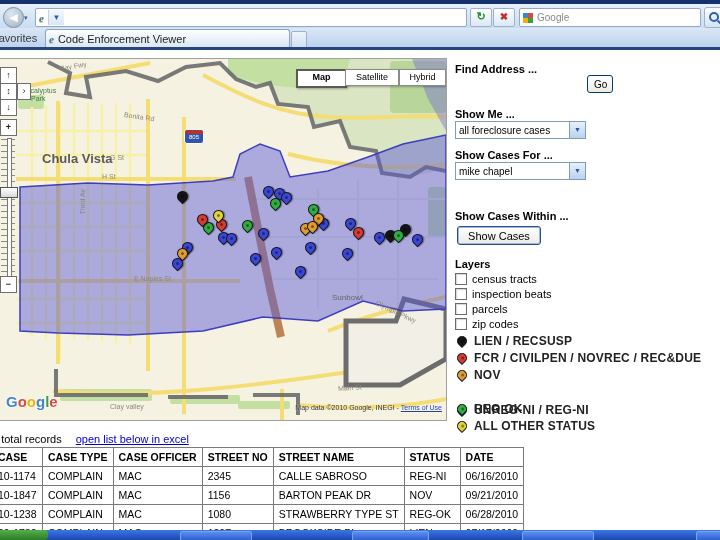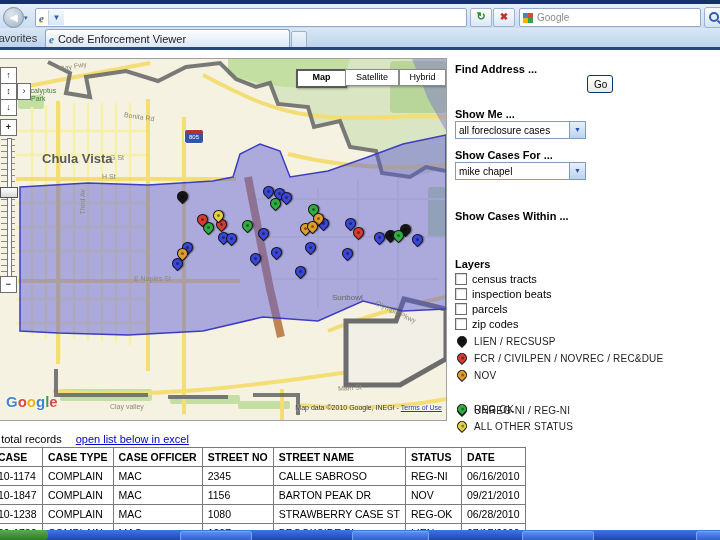--- a/index.html
+++ b/index.html
@@ -93,21 +93,21 @@
   .fake-select{position:absolute;left:0;width:129px;height:16px;border:1px solid #7f9db9;background:#fff;
                display:flex;align-items:center;}
   .fs-val{flex:1;font-size:10px;padding-left:3px;white-space:nowrap;overflow:hidden;}
   .fs-btn{width:15px;height:100%;border-left:1px solid #7f9db9;background:linear-gradient(#e8f0fb,#b9d2ef);
           color:#2456a8;font-size:7px;text-align:center;line-height:15px;}
   .layer-row{position:absolute;left:0;height:14px;display:flex;align-items:center;}
   .checkbox{display:inline-block;width:10px;height:10px;border:1px solid #6a6a6a;background:#fff;
             margin-right:5px;box-shadow:inset 1px 1px 1px #d6d6d6;}
   .layer-label{font-size:11px;}
   .legend-row{position:absolute;left:0;height:14px;display:flex;align-items:center;}
-  .legend-label{font-size:10px;font-weight:normal;color:#222;letter-spacing:.2px;}
+  .legend-label{font-size:12px;font-weight:bold;color:#222;letter-spacing:.2px;}
   
   #results{position:absolute;left:-8px;top:433px;}
   #res-head{font-size:11px;color:#000;margin-bottom:2px;}
   #excel-link{color:#0000cc;margin-left:14px;}
   table{border-collapse:collapse;table-layout:fixed;}
   th,td{border:1px solid #7a7a7a;font-size:10.5px;padding:1px 5px;height:16px;text-align:left;
         white-space:nowrap;overflow:hidden;font-family:"Liberation Sans",sans-serif;background:#fff;}
   th{font-weight:bold;}
   
   #taskbar{position:absolute;left:0;top:530px;width:720px;height:10px;
@@ -308,20 +308,21 @@
     </div>
 
     <div class="p-head" style="top:87px;">Show Cases For ...</div>
     <div class="fake-select" style="top:100px;">
       <span class="fs-val">mike chapel</span>
       <span class="fs-btn">▼</span>
     </div>
 
     <div class="p-head" style="top:127px;margin-top:21px;">Show Cases Within ...</div>
 
+    <button id="showcases-btn" class="xp-btn">Show Cases</button>
 
     <div class="p-head" style="top:196px;">Layers</div>
     <div>
         <div class="layer-row" style="top: 210px;">
           <span class="checkbox"></span>
           <span class="layer-label">census tracts</span>
         </div>
         <div class="layer-row" style="top: 225px;">
           <span class="checkbox"></span>
           <span class="layer-label">inspection beats</span>
@@ -405,21 +406,21 @@
             <td>1156</td>
             <td>BARTON PEAK DR</td>
             <td>NOV</td>
             <td>09/21/2010</td>
           </tr>
           <tr>
             <td>10-1238</td>
             <td>COMPLAIN</td>
             <td>MAC</td>
             <td>1080</td>
-            <td>STRAWBERRY CASE ST</td>
+            <td>STRAWBERRY TYPE ST</td>
             <td>REG-OK</td>
             <td>06/28/2010</td>
           </tr>
           <tr>
             <td>09-1782</td>
             <td>COMPLAIN</td>
             <td>MAC</td>
             <td>1397</td>
             <td>BROOKSIDE PL</td>
             <td>LIEN</td>

